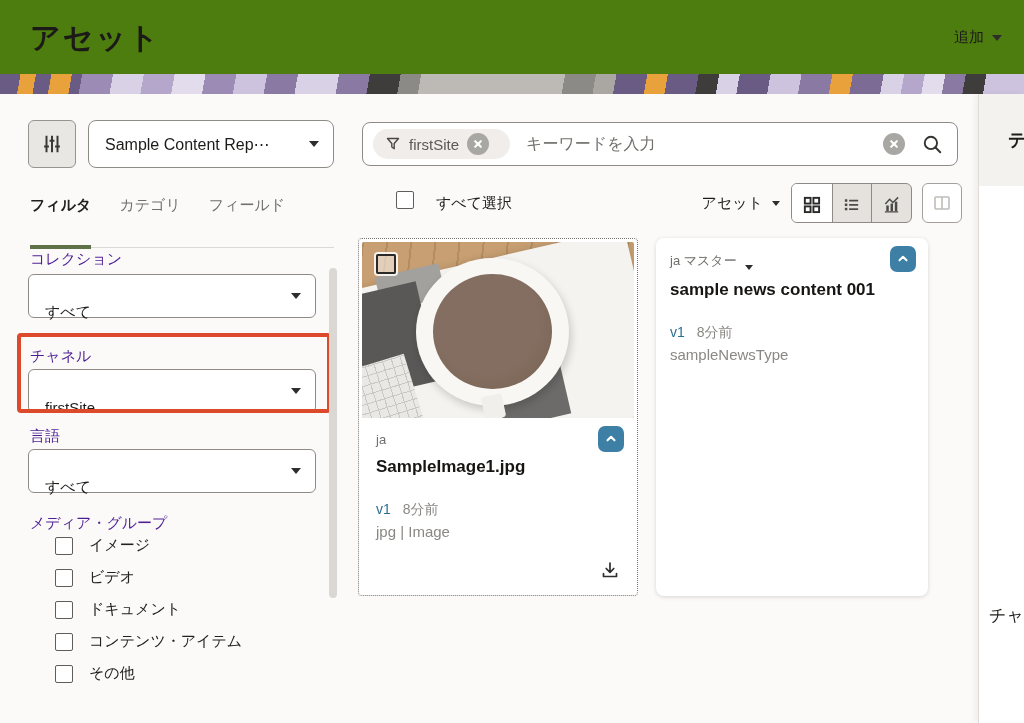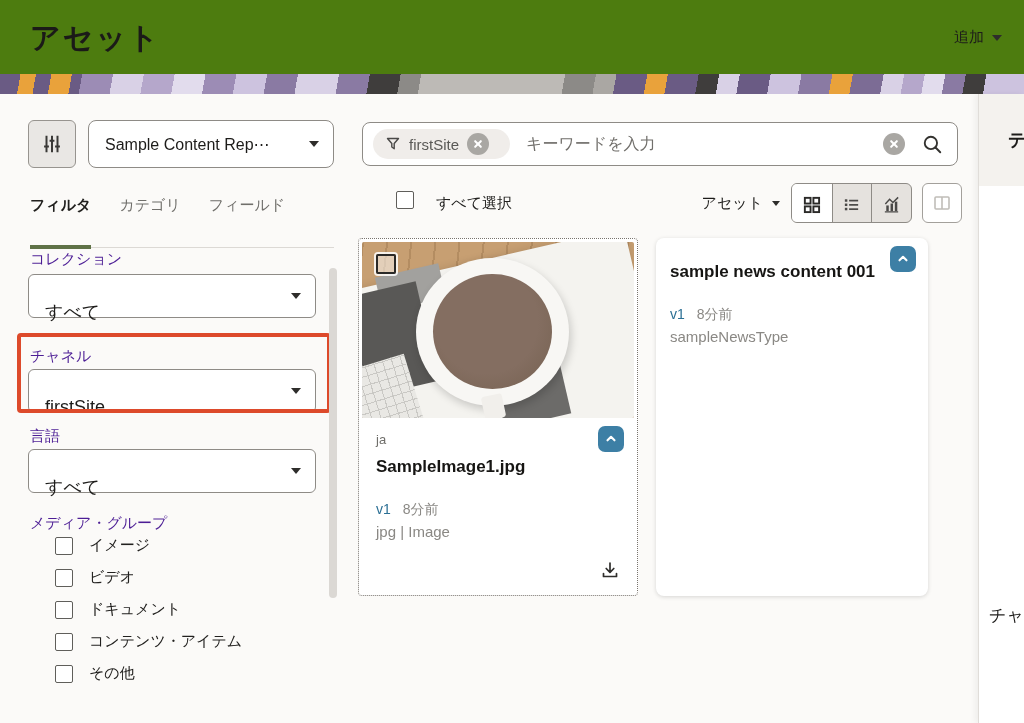--- a/index.html
+++ b/index.html
@@ -32,21 +32,21 @@
   .filter-toggle { position:absolute; left:28px; top:26px; width:48px; height:48px; background:#e9e7e4; border:1px solid #97948f; border-radius:6px; display:flex; align-items:center; justify-content:center; cursor:pointer; }
   .repo-select { position:absolute; left:88px; top:26px; width:246px; height:48px; background:#fff; border:1px solid #8e8b86; border-radius:8px; display:flex; align-items:center; padding:0 14px 0 16px; cursor:pointer; }
   .repo-select .lbl { flex:1; font-size:16px; color:#1d1c1a; white-space:nowrap; overflow:hidden; }
 
   .tabs { position:absolute; left:30px; top:102px; width:304px; display:flex; gap:28px; border-bottom:1px solid #dcd9d5; }
   .tab { font-size:15px; color:#706f6b; padding-bottom:30px; cursor:pointer; }
   .tab.active { font-weight:bold; color:#22211f; border-bottom:4px solid #5f7247; margin-bottom:-2px; }
 
   .sec-label { position:absolute; left:30px; font-size:15px; color:#4c1d95; }
   .dropdown { position:absolute; left:28px; width:288px; height:44px; background:#fff; border:1px solid #8e8b86; border-radius:6px; display:flex; align-items:center; padding:0 14px 0 16px; cursor:pointer; }
-  .dropdown .lbl { flex:1; font-size:18px; color:#1d1c1a;margin-top:32px; }
+  .dropdown .lbl { flex:1; font-size:15px; color:#1d1c1a;margin-top:32px; }
 
   .annotation-box { position:absolute; left:17px; top:239px; width:314px; height:80px; border:4px solid #dd4a2b; border-radius:4px; pointer-events:none; }
 
   .check-row { position:absolute; left:55px; display:flex; align-items:center; gap:16px; cursor:pointer; }
   .checkbox { width:18px; height:18px; border:1.5px solid #5f5e5a; border-radius:2px; background:#fff; flex:none; }
   .check-row .lbl { font-size:15px; color:#22211f; }
 
   .scroll-thumb { position:absolute; left:329px; top:174px; width:8px; height:330px; border-radius:4px; background:#dbd8d4; }
 
   
@@ -310,20 +310,24 @@
               <path d="M10 3v8.5 M6.2 8.5 L10 12.3 L13.8 8.5"></path>
               <path d="M3.5 13.5v3h13v-3"></path>
             </g>
           </svg>
         </div>
       </div>
     </div>
 
     <div class="card-news">
       <div class="card-body">
+        <div class="locale-row">
+          <span>ja マスター</span>
+          <span class="caret-sm"></span>
+        </div>
         <div class="chev-up-btn" style="right:12px;">
           <svg width="14" height="14" viewBox="0 0 16 16">
             <path d="M4 9.5 L8 5.5 L12 9.5" fill="none" stroke="#fff" stroke-width="2.4" stroke-linecap="round" stroke-linejoin="round"></path>
           </svg>
         </div>
         <div class="card-title">sample news content 001</div>
         <div class="version-row">
           <span class="version">v1</span>
           <span class="updated">8分前</span>
         </div>

